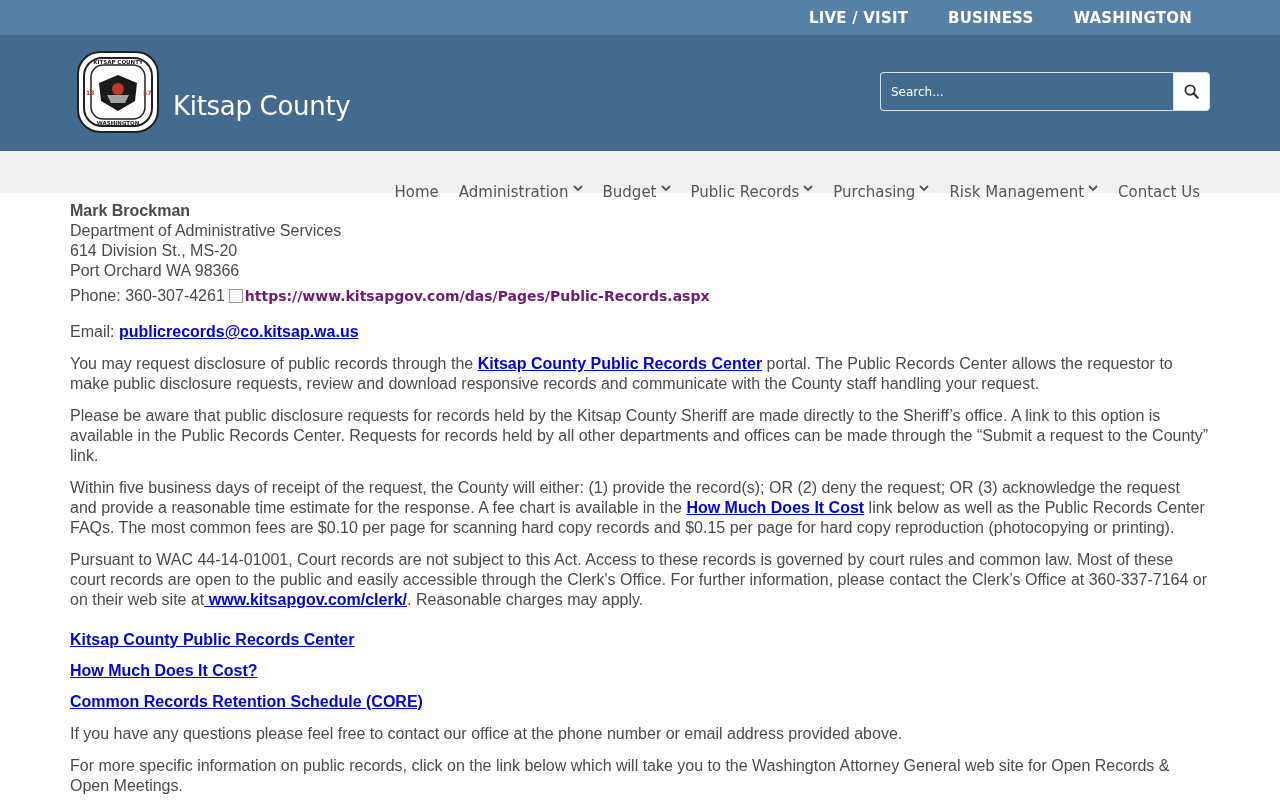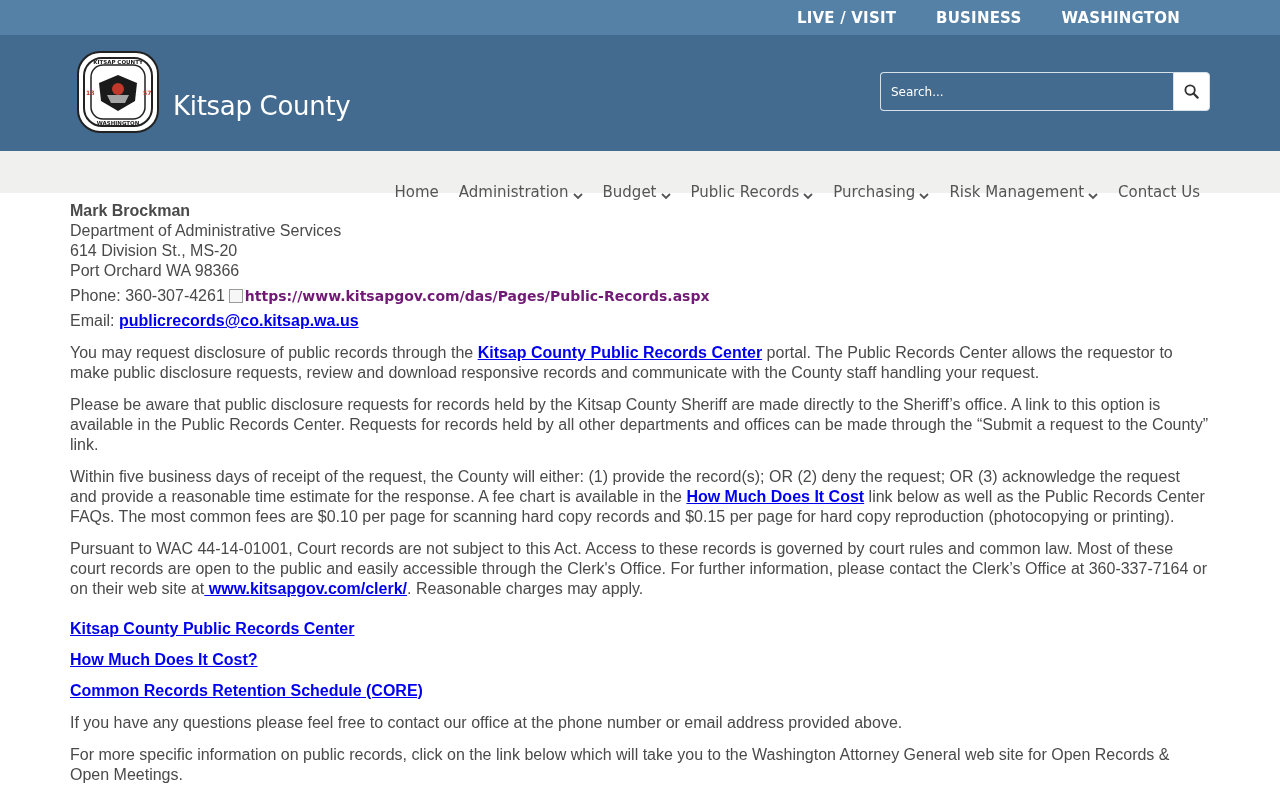--- a/index.html
+++ b/index.html
@@ -1,42 +1,42 @@
 <!DOCTYPE html>
 <html><head>
   <meta charset="utf-8">
   <style>
     * { box-sizing: border-box; margin: 0; padding: 0; }
     html, body { width: 1280px; height: 800px; overflow: hidden; background: #ffffff; }
     body { font-family: "Liberation Sans", sans-serif; color: #4a4a4a; }
 
     .topbar { height: 35px; background: #5581a6; position: relative; }
-    .topbar-links { position: absolute; right: 100px; top: 0; height: 35px; display: flex; align-items: center; gap: 40px; }
+    .topbar-links { position: absolute; right: 88px; top: 0; height: 35px; display: flex; align-items: center; gap: 40px; }
     .topbar-links a { color: #ffffff; font-family: "DejaVu Sans", sans-serif; font-weight: bold; font-size: 15px; text-decoration: none; letter-spacing: 0.2px; }
 
     .header { height: 116px; background: #426b8f; position: relative; }
     .logo { position: absolute; left: 77px; top: 16px; width: 82px; height: 82px; }
     .site-name { position: absolute; left: 173px; top: 71px; transform: translateY(-50%); color: #ffffff; font-family: "DejaVu Sans", sans-serif; font-size: 26px; letter-spacing: -0.3px; }
     .search-wrap { position: absolute; left: 880px; top: 37px; width: 330px; height: 29px; display: flex; }
     .search-input { flex: 1; height: 39px; background: #426b8f; border: 1px solid #d7e1ea; border-right: none; border-radius: 4px 0 0 4px; color: #ffffff; font-family: "DejaVu Sans", sans-serif; font-size: 12px; padding-left: 10px; outline: none; }
     .search-input::placeholder { color: #ffffff; }
     .search-btn { width: 37px; height: 39px; background: #ffffff; border: 1px solid #d7e1ea; border-radius: 0 4px 4px 0; display: flex; align-items: center; justify-content: center; cursor: pointer; }
 
     .nav { height: 42px; background: #f0f0ee; position: relative; }
     .nav-items { position: absolute; right: 70px; top: 0; height: 42px; display: flex; align-items: center; }
-    .nav-item { display: flex; align-items: flex-end; padding: 0 10px; font-family: "DejaVu Sans", sans-serif; font-size: 15px; color: #555555; cursor: pointer; margin-top: 40px; }
+    .nav-item { display: flex; align-items: flex-start; padding: 0 10px; font-family: "DejaVu Sans", sans-serif; font-size: 15px; color: #555555; cursor: pointer; margin-top: 40px; }
     .nav-item .chev { margin-left: 4px; width: 10px; height: 10px; display: inline-flex; align-items: center; }
 
     .content { padding: 8px 70px 0 70px; font-size: 16px; line-height: 20px; color: #4a4a4a; }
     .addr-name { font-weight: bold; }
     .addr p { margin: 0; }
     .phone-line { margin-top: 5px; display: flex; align-items: center; }
     .broken-img { display: inline-flex; align-items: center; margin-left: 4px; font-family: "DejaVu Sans", sans-serif; font-size: 14px; font-weight: bold; color: #701a75; }
     .broken-img .bi { width: 14px; height: 14px; border: 1px solid #999; margin-right: 2px; background: #f6f6f6; }
-    .email-line { margin-top: 5px; }
+    .email-line { margin-top: 16px; }
     a.lnk { color: #0000ee; font-weight: bold; text-decoration: underline; }
     .para { margin-top: 12px; }
     .linkrow { margin-top: 10px; }
     .linkrow.gap { margin-top: 20px; }
     .linkrow.tight { margin-top: 11px; }
   </style>
 </head>
 <body>
 
 <div class="topbar">

